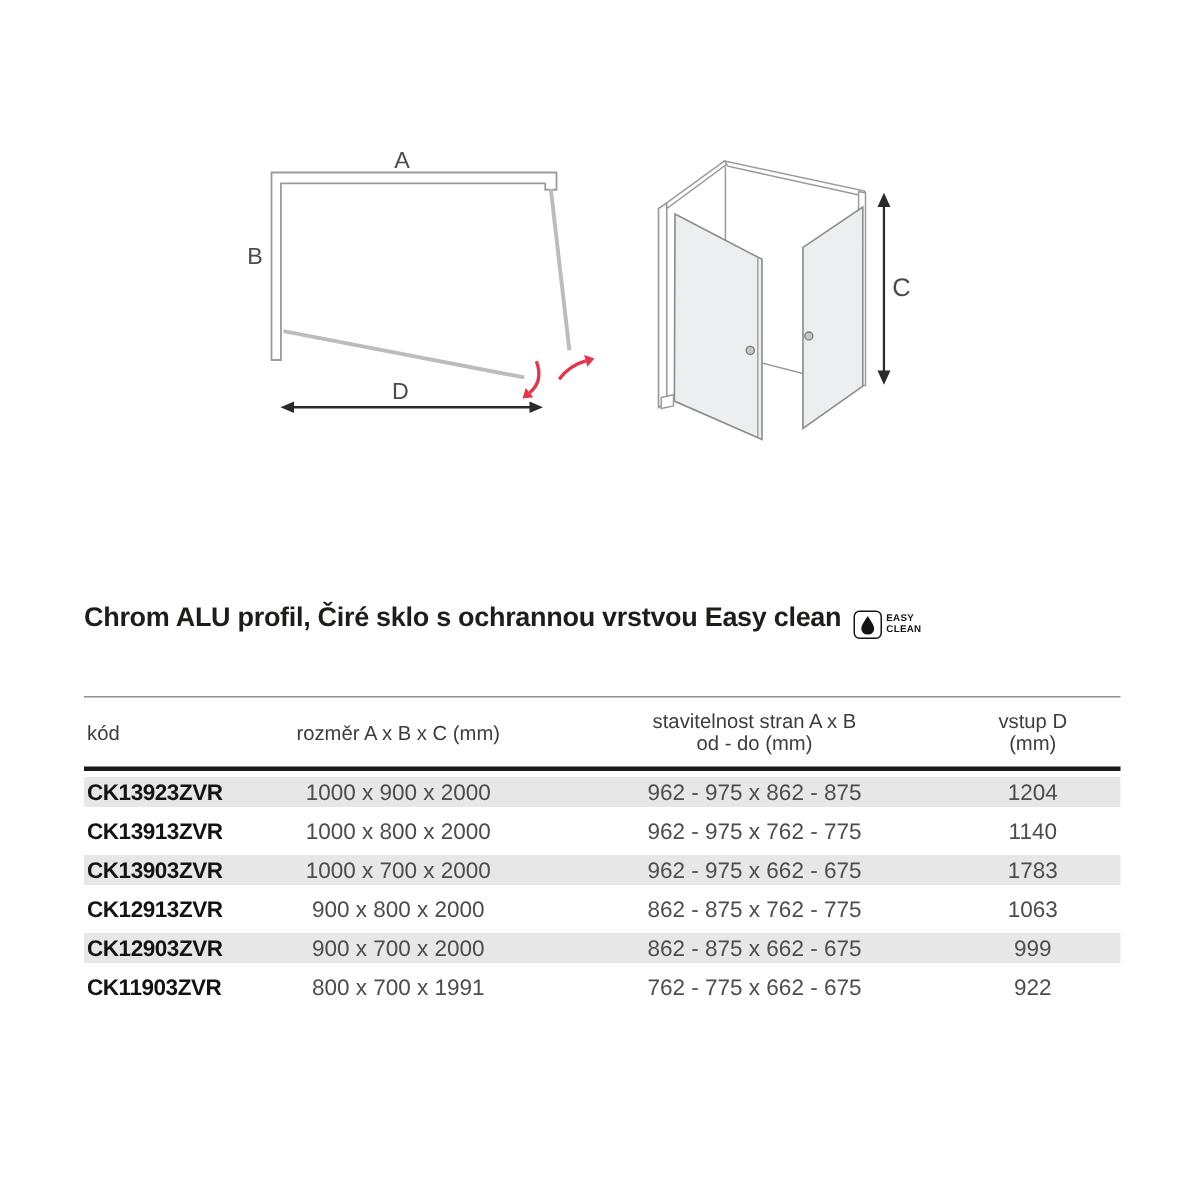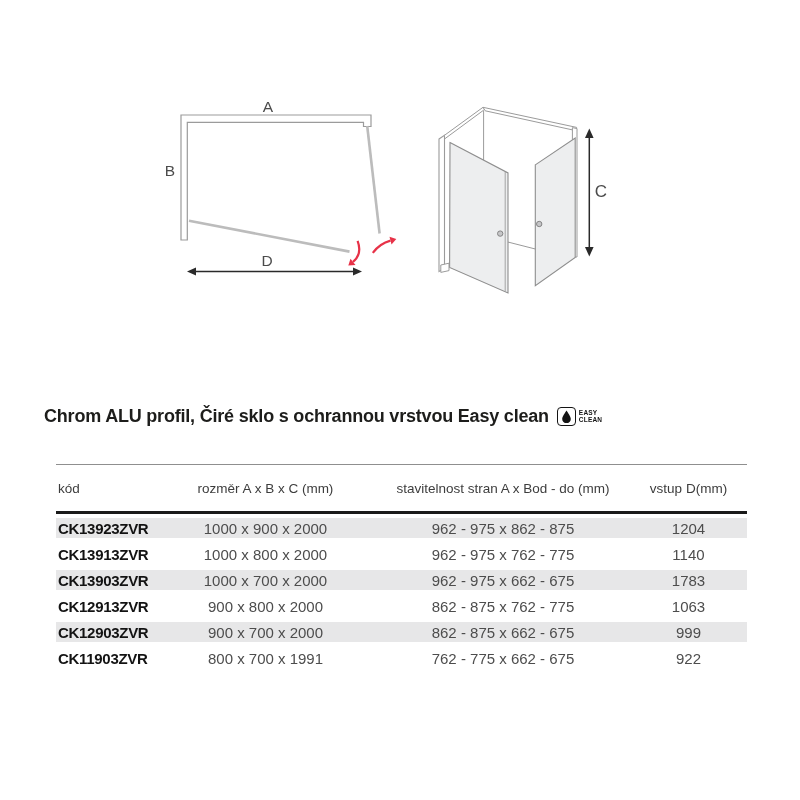--- a/index.html
+++ b/index.html
@@ -5,32 +5,32 @@
   html,body{margin:0;padding:0;background:#fff;}
   #page{position:relative;width:800px;height:800px;background:#fff;overflow:hidden;
         font-family:"Liberation Sans",sans-serif;}
 
   
   #diagram-svg{position:absolute;left:0;top:0;}
   .dim-label{font-family:"Liberation Sans",sans-serif;font-size:15.5px;fill:#4b4b4b;}
   .dim-label-c{font-size:17px;}
 
   
-  .title-block{position:absolute;left:44px;top:401px;display:flex;align-items:center;height:30px;}
+  .title-block{position:absolute;left:56px;top:401px;display:flex;height:30px;}
   .page-title{font-size:18px;font-weight:bold;color:#1d1d1b;letter-spacing:-0.2px;white-space:nowrap;}
   .ec-badge{display:flex;align-items:center;margin-left:8px;}
   .ec-box{width:17px;height:17px;border:1.7px solid #141414;border-radius:4px;
           display:flex;align-items:center;justify-content:center;background:#fff;}
   .ec-text{margin-left:3px;font-size:6.5px;line-height:7.5px;font-weight:bold;color:#141414;letter-spacing:0.2px;}
 
   
   .spec-table{position:absolute;left:56px;top:435px;width:691px;margin-top:29px;}
   .thead{display:flex;align-items:center;height:46px;border-top:1px solid #8f8f8f;
          border-bottom:3px solid #1a1a1a;color:#3d3d3d;font-size:13.5px;}
-  .th-multi{display:flex;flex-direction:row;justify-content:center;text-align:center;line-height:15px;}
+  .th-multi{display:flex;flex-direction:column;justify-content:center;text-align:center;line-height:15px;}
   .c1{width:99px;padding-left:2px;box-sizing:border-box;text-align:left;}
   .c2{width:221px;text-align:center;}
   .c3{width:254px;text-align:center;}
   .c4{width:117px;text-align:center;}
   .tbody{padding-top:4px;}
   .trow{display:flex;align-items:center;height:20px;font-size:15px;color:#4d4d4d;}
   .trow + .trow{margin-top:6px;align-items:center;}
   .trow.alt{background:#e7e7e8;}
   .code{font-weight:bold;color:#131313;letter-spacing:-0.3px;font-size:15px;}
 </style>

